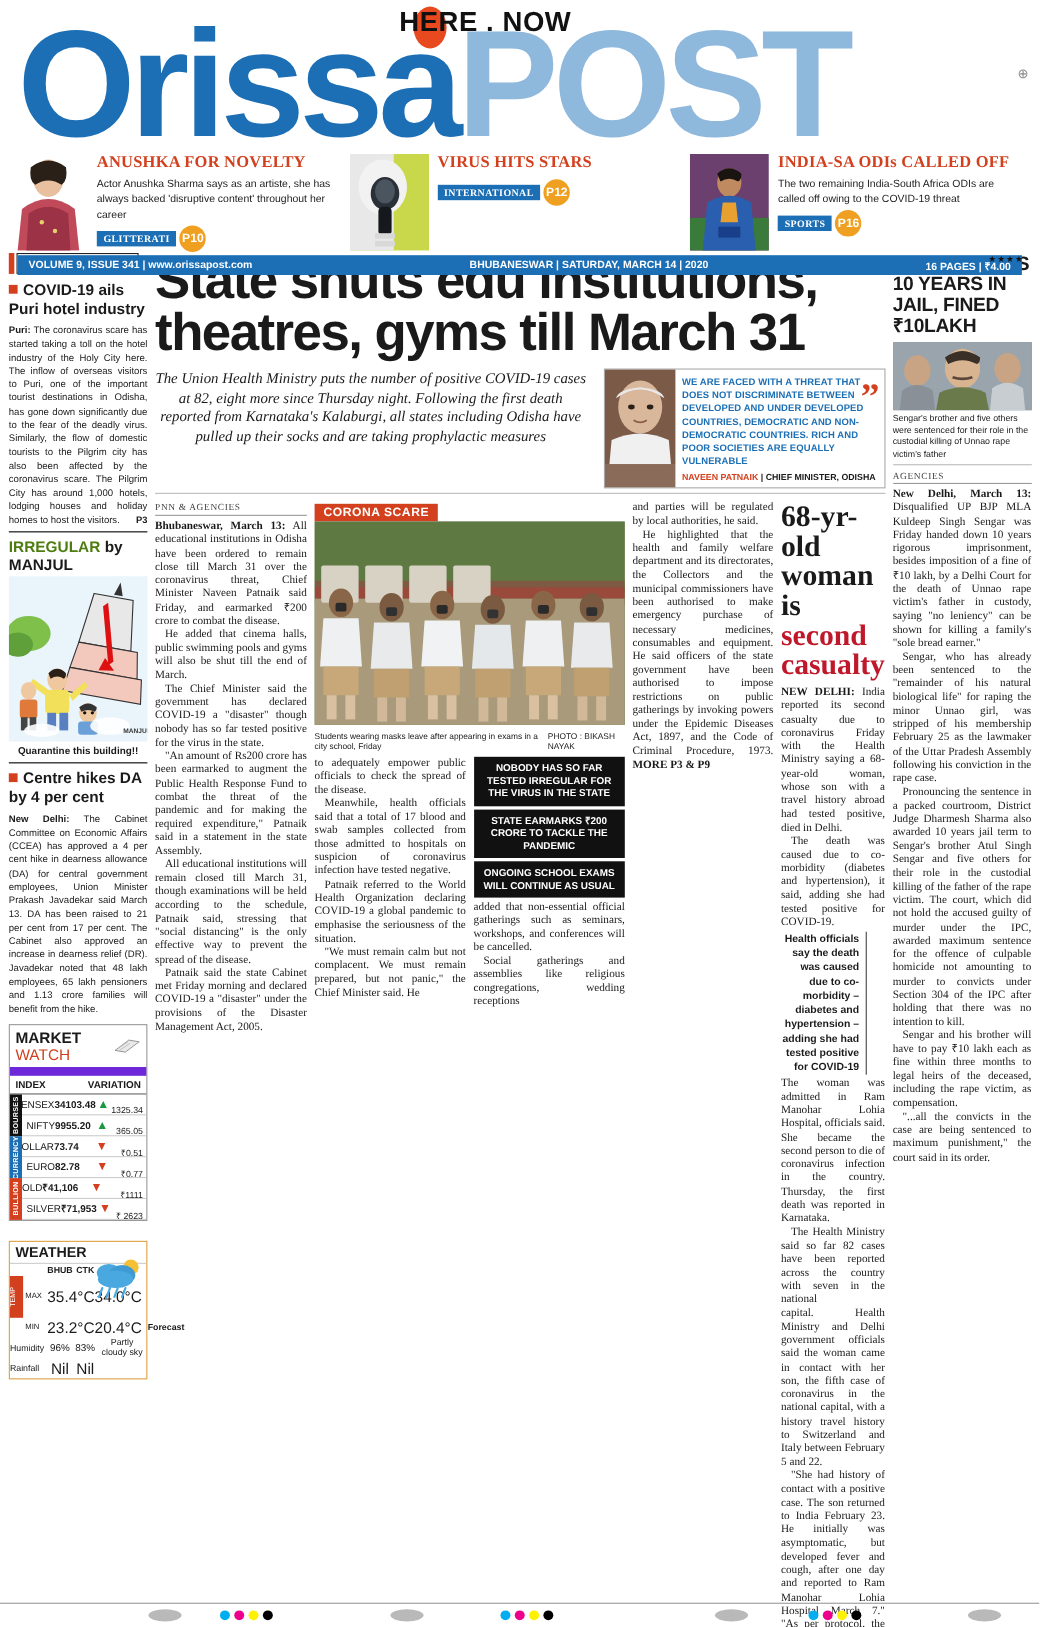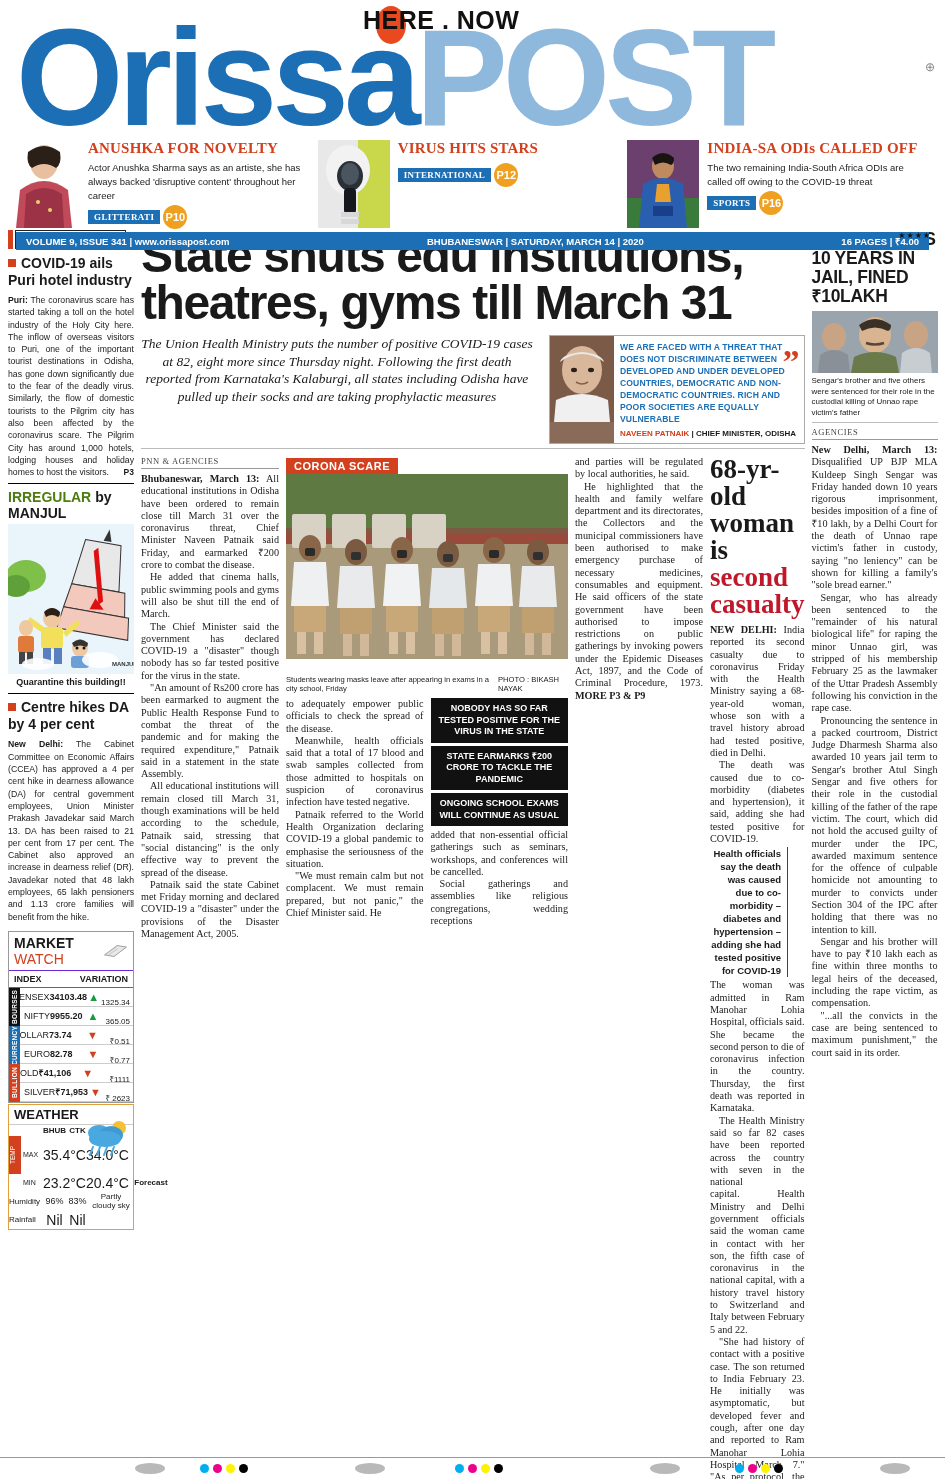--- a/index.html
+++ b/index.html
@@ -110,21 +110,21 @@
   .cartoon { height: 150px; position: relative; overflow: hidden; background: #e8f2f8; margin-top: 3px; }
   .cartoon-cap {
     text-align: center; font-family: "Liberation Sans", sans-serif; font-weight: bold;
     font-size: 9px; line-height: 11px; margin-top: 3px;
   }
 
   
   .mw-box { border: 1px solid #999; }
   .mw-hd {
     display: flex; align-items: center; justify-content: center;
-    border-bottom: 1px solid #6d28d9; padding: 3px 5px;
+    border-bottom: 8px solid #6d28d9; padding: 3px 5px;
     font-family: "Liberation Sans", sans-serif; font-weight: bold; font-size: 14px;
   }
   .mw-hd .wt { color: #d2401e; font-weight: normal; }
   .mw-cols {
     display:flex; justify-content: space-between; padding: 3px 5px;
     font-family: "Liberation Sans", sans-serif; font-weight: bold; font-size: 9px;
     border-bottom: 1px solid #666;
   }
   .mw-row { display: flex; align-items: stretch; border-bottom: 1px solid #ccc; height: 19px; }
   .mw-cat {
@@ -133,21 +133,21 @@
     transform: rotate(180deg); text-align: center; letter-spacing: .3px;
     display: flex; align-items: center; justify-content: center;
   }
   .mw-name { flex: 1; padding-left: 4px; font-family: "Liberation Sans", sans-serif; font-size: 9px; display:flex; align-items:center;}
   .mw-val { width: 42px; font-family: "Liberation Sans", sans-serif; font-weight: bold; font-size: 9px; display:flex; align-items:center;}
   .mw-arrow { width: 16px; display:flex; align-items:center; justify-content:center; font-size: 11px; }
   .up { color: #199a3f; } .down { color: #d2401e; }
   .mw-var { width: 38px; font-family: "Liberation Sans", sans-serif; font-size: 8px; display:flex; align-items:center; justify-content:flex-end; padding-right:3px;margin-top:12px;}
 
   
-  .wx-box { border: 1px solid #e0a040; margin-top: 1px; position: relative; }
+  .wx-box { border: 1px solid #e0a040; margin-top: 18px; position: relative; }
   .wx-hd { font-family: "Liberation Sans", sans-serif; font-weight: bold; font-size: 13px; padding: 2px 5px; border-bottom: 1px solid #ccc; }
   .wx-grid { font-family: "Liberation Sans", sans-serif; font-size: 9px; }
   .wx-r { display: flex; align-items: center; }
   .wx-lbl { width: 12px; flex: 0 0 12px; background:#d2401e; color:#fff; font-size:6.5px; writing-mode: vertical-rl; transform: rotate(180deg); text-align:center; }
   .wx-c { flex: 1; text-align: center; padding: 1px 0; }
   .wx-big { font-size: 14px; }
   .wx-cloud { position: absolute; right: 4px; top: 14px; width: 46px; height: 40px; }
   .wx-fc { font-family: "Liberation Sans", sans-serif; font-weight: bold; font-size: 8px; text-align:center; }
   .wx-fct { font-family: "Liberation Sans", sans-serif; font-size: 8px; text-align:center; line-height: 9.5px;}
 
@@ -183,21 +183,21 @@
   .body-text p.first { text-indent: 0; }
   .body-text b { font-weight: bold; }
 
   
   .cs-label {
     background: #d2401e; color: #fff; font-family: "Liberation Sans", sans-serif;
     font-weight: bold; font-size: 11px; padding: 2px 8px; display: inline-block;
     letter-spacing: .5px;
   }
   .cs-photo { height: 185px; background: #6d7a55; position: relative; overflow: hidden; }
-  .cs-cap { font-family: "Liberation Sans", sans-serif; font-size: 7.6px; display:flex; justify-content: space-between; padding-top: 16px; }
+  .cs-cap { font-family: "Liberation Sans", sans-serif; font-size: 7.6px; display:flex; justify-content: space-between; padding-top: 6px; }
 
   
   .bb { background: #111; color: #fff; font-family: "Liberation Sans", sans-serif;
         font-weight: bold; font-size: 9px; line-height: 11.5px; text-align: center;
         padding: 5px 6px; margin-bottom: 3px; }
 
   
   .sub-head {
     font-family: "Liberation Serif", serif; font-size: 27px; line-height: 27px;
     margin-bottom: 6px;
@@ -601,21 +601,21 @@
         </div>
         <div style="display:flex;gap:7px;margin-top:5px">
           <div style="flex:1" class="body-text" id="lead-col2">
               <p class="first">to adequately empower public officials to check the spread of the disease.</p>
               <p class="">Meanwhile, health officials said that a total of 17 blood and swab samples collected from those admitted to hospitals on suspicion of coronavirus infection have tested negative.</p>
               <p class="">Patnaik referred to the World Health Organization declaring COVID-19 a global pandemic to emphasise the seriousness of the situation.</p>
               <p class="">"We must remain calm but not complacent. We must remain prepared, but not panic," the Chief Minister said. He</p>
             </div>
           <div style="flex:1">
             <div id="bullet-boxes">
-                <div class="bb">NOBODY HAS SO FAR TESTED POSITIVE FOR THE VIRUS IN THE STATE</div>
+                <div class="bb">NOBODY HAS SO FAR TESTED IRREGULAR FOR THE VIRUS IN THE STATE</div>
                 <div class="bb">STATE EARMARKS ₹200 CRORE TO TACKLE THE PANDEMIC</div>
                 <div class="bb">ONGOING SCHOOL EXAMS WILL CONTINUE AS USUAL</div>
               </div>
             <div class="body-text" id="lead-col3">
                 <p class="first">added that non-essential official gatherings such as seminars, workshops, and conferences will be cancelled.</p>
                 <p class="">Social gatherings and assemblies like religious congregations, wedding receptions</p>
               </div>
           </div>
         </div>
       </div>

